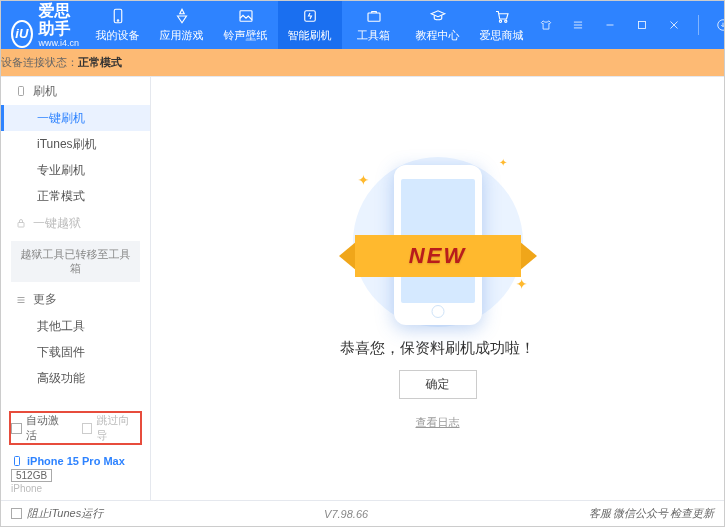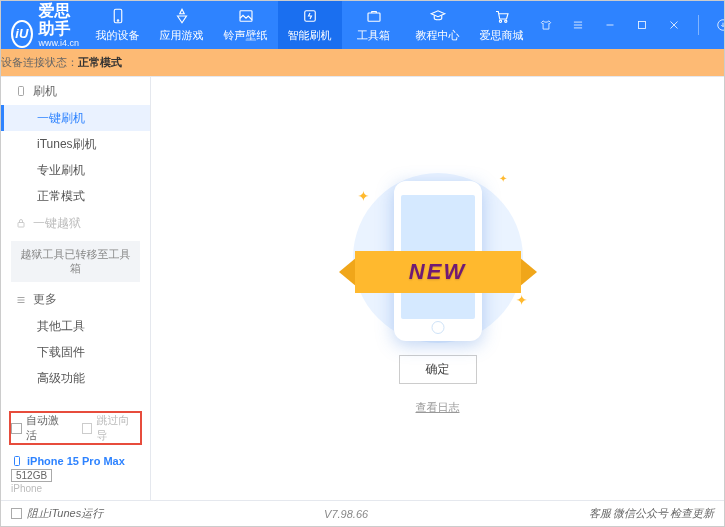--- a/index.html
+++ b/index.html
@@ -48,21 +48,21 @@
 .storage { display: inline-block; border: 1px solid #aaa; padding: 0 4px; font-size: 10px; color: #666; margin-top: 2px; }
 .device-type { color: #bbb; font-size: 10px; margin-top: 1px; }
 
 .main { flex: 1; display: flex; flex-direction: column; align-items: center; justify-content: center; gap: 12px; }
 .illus { width: 220px; height: 180px; position: relative; display: flex; align-items: center; justify-content: center; }
 .bg-circle { position: absolute; width: 170px; height: 170px; background: #eaf3ff; border-radius: 50%; top: 10px; }
 .phone { position: absolute; width: 88px; height: 160px; background: #fff; border-radius: 12px; box-shadow: 0 4px 18px rgba(70,130,220,0.35); top: 18px; }
 .phone::before { content: ""; position: absolute; top: 14px; left: 7px; right: 7px; bottom: 22px; background: #d5e9ff; border-radius: 2px; }
 .phone::after { content: ""; position: absolute; bottom: 7px; left: 50%; transform: translateX(-50%); width: 11px; height: 11px; border: 1.5px solid #cfe3f8; border-radius: 50%; }
 .ribbon { position: absolute; top: 88px; width: 210px; height: 42px; }
-.ribbon-body { position: absolute; left: 22px; right: 22px; height: 42px; background: #ffb92e; display: flex; align-items: center; justify-content: center; color: #701a75; font-weight: 900; font-size: 22px; letter-spacing: 2px; font-style: italic; text-shadow: 0 1px 2px rgba(0,0,0,0.15); }
+.ribbon-body { position: absolute; left: 22px; right: 22px; height: 42px; background: #ffb92e; display: flex; align-items: center; justify-content: center; color: #b91c1c; font-weight: 900; font-size: 22px; letter-spacing: 2px; font-style: italic; text-shadow: 0 1px 2px rgba(0,0,0,0.15); }
 .ribbon-end { position: absolute; width: 0; height: 0; top: 6px; border-top: 15px solid transparent; border-bottom: 15px solid transparent; }
 .ribbon-end.l { left: 6px; border-right: 18px solid #f0a61a; }
 .ribbon-end.r { right: 6px; border-left: 18px solid #f0a61a; }
 .sparkle { position: absolute; color: #ffb92e; font-size: 14px; }
 .success-text { font-size: 15px; color: #333; }
 .okbtn { border: 1px solid #ccc; background: #fff; padding: 5px 26px; font-size: 12px; color: #444; cursor: pointer; }
 .loglink { font-size: 11px; color: #999; text-decoration: underline; cursor: pointer; margin-top: 4px; }
 
 .footer { height: 26px; border-top: 1px solid #e5e8ee; display: flex; align-items: center; font-size: 11px; color: #666; padding: 0 10px; font-style: italic; }
 .footer .fl { display: flex; align-items: center; gap: 5px; }
@@ -251,20 +251,21 @@
       <div class="phone"></div>
       <div class="ribbon">
         <div class="ribbon-end l"></div>
         <div class="ribbon-end r"></div>
         <div class="ribbon-body">NEW</div>
       </div>
       <span class="sparkle" style="top:25px;left:30px;">✦</span>
       <span class="sparkle" style="top:10px;right:40px;font-size:10px;">✦</span>
       <span class="sparkle" style="bottom:35px;right:20px;">✦</span>
     </div>
+    <div class="success-text">恭喜您，保资料刷机成功啦！</div>
     <button class="okbtn">确定</button>
     <a class="loglink">查看日志</a>
   </div>
 </div>
 
 <div class="footer">
   <label class="fl">
     <span class="chkbox"></span>
     <span>阻止iTunes运行</span>
   </label>

